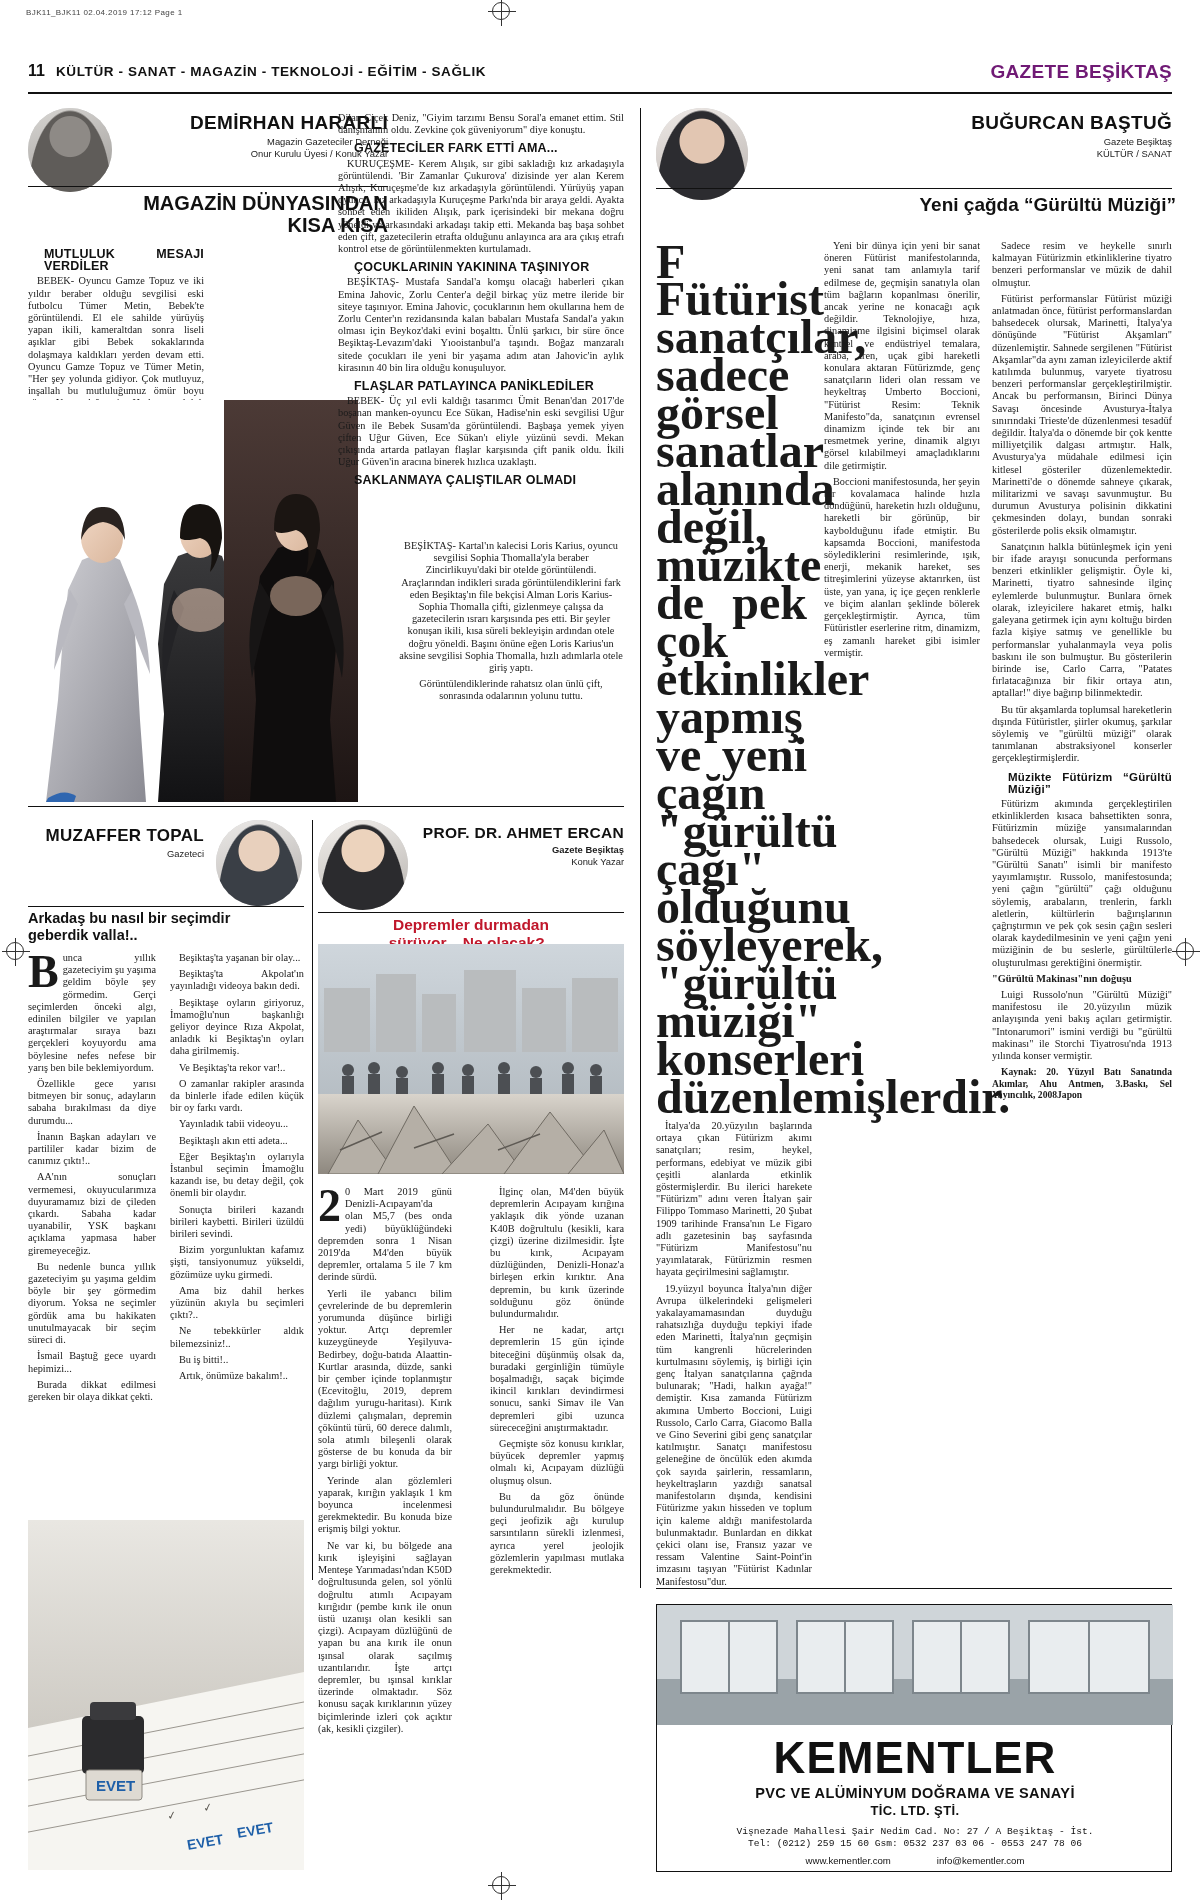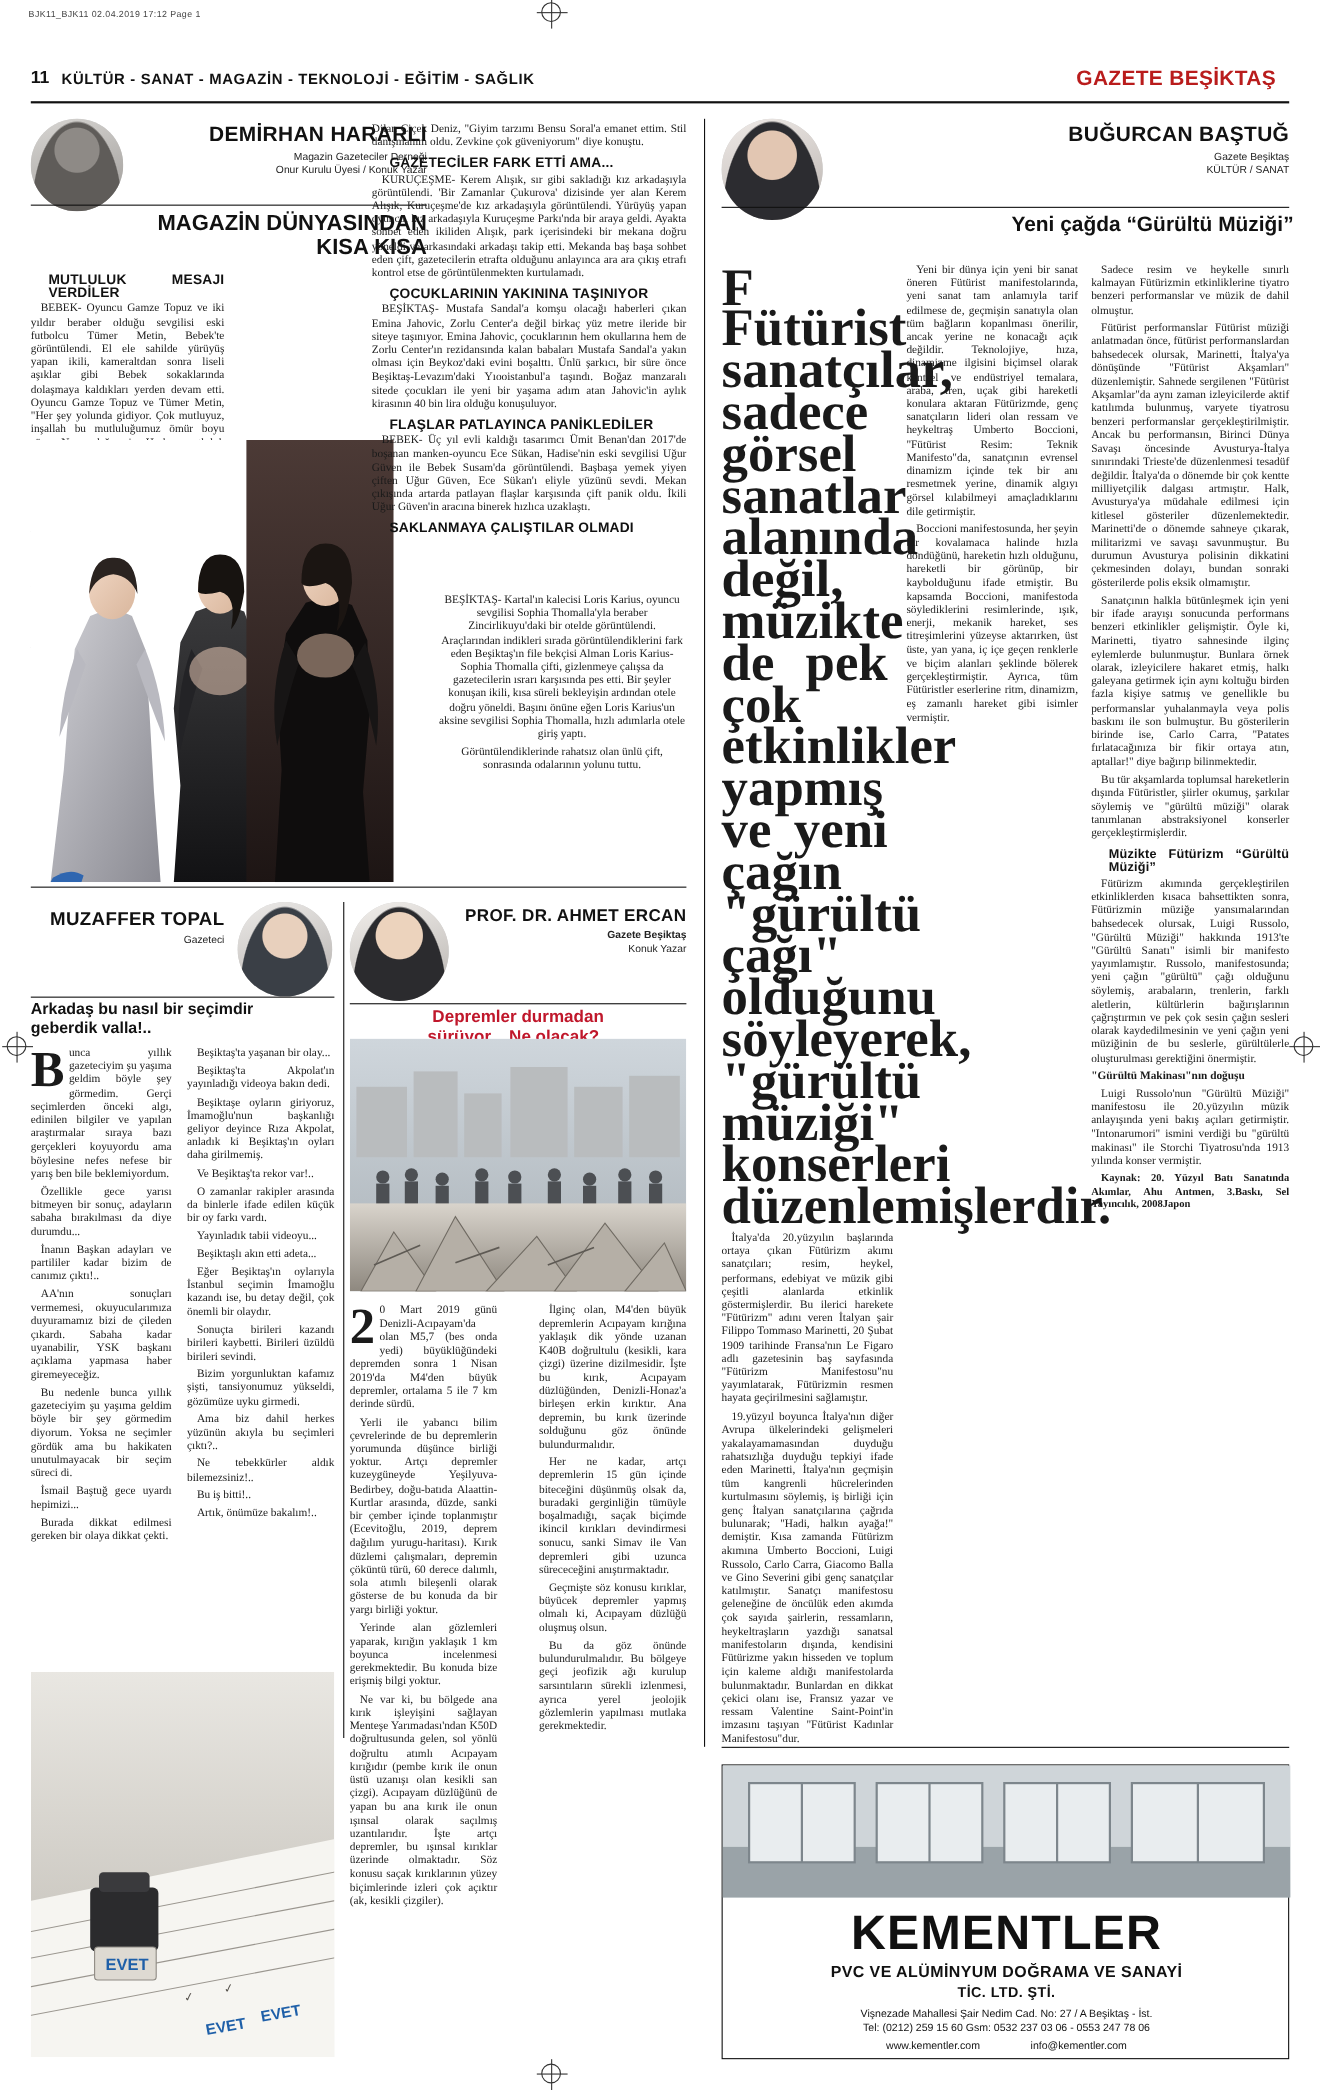--- a/index.html
+++ b/index.html
@@ -41,22 +41,22 @@
     font-size:16px; font-weight:bold; color:#111;
     position:absolute; left:0; top:2px;
   }
   .masthead .cats {
     font-family:"Liberation Sans", sans-serif;
     font-size:13.5px; font-weight:bold; letter-spacing:.6px; color:#111;
     position:absolute; left:28px; top:4px;
   }
   .masthead .brand {
     font-family:"Liberation Sans", sans-serif;
-    font-size:19px; font-weight:bold; letter-spacing:.3px; color:#b91c1c;
-    position:absolute; right:12px; top:1px;
+    font-size:19px; font-weight:bold; letter-spacing:.3px; color:#701a75;
+    position:absolute; right:0; top:1px;
   }
 
   
   .col { position:absolute; }
   .body-text {
     font-size:10.3px; line-height:12.2px; text-align:justify; color:#1a1a1a;
     font-family:"Liberation Serif", serif;
   }
   .body-text p { margin:0 0 4px 0; text-indent:9px; }
   .kicker {
@@ -119,21 +119,21 @@
   }
   .ad .sub1 {
     font-family:"Liberation Sans", sans-serif; font-weight:bold;
     font-size:14.5px; text-align:center; letter-spacing:.4px; margin-top:2px;
   }
   .ad .sub2 {
     font-family:"Liberation Sans", sans-serif; font-weight:bold;
     font-size:13px; text-align:center; letter-spacing:.4px; margin-top:2px;
   }
   .ad .contact {
-    font-family:Liberation Sans, sans-serif;
+    font-family:Liberation Mono, monospace;
     font-size:9.6px; line-height:12px; text-align:center; margin-top:8px; color:#111;
   }
   .ad .web {
     font-family:"Liberation Sans", sans-serif;
     font-size:9.6px; text-align:center; margin-top:5px; color:#111;
     display:flex; justify-content:center; gap:46px;
   }
 
   
   .dropcap:first-letter {

